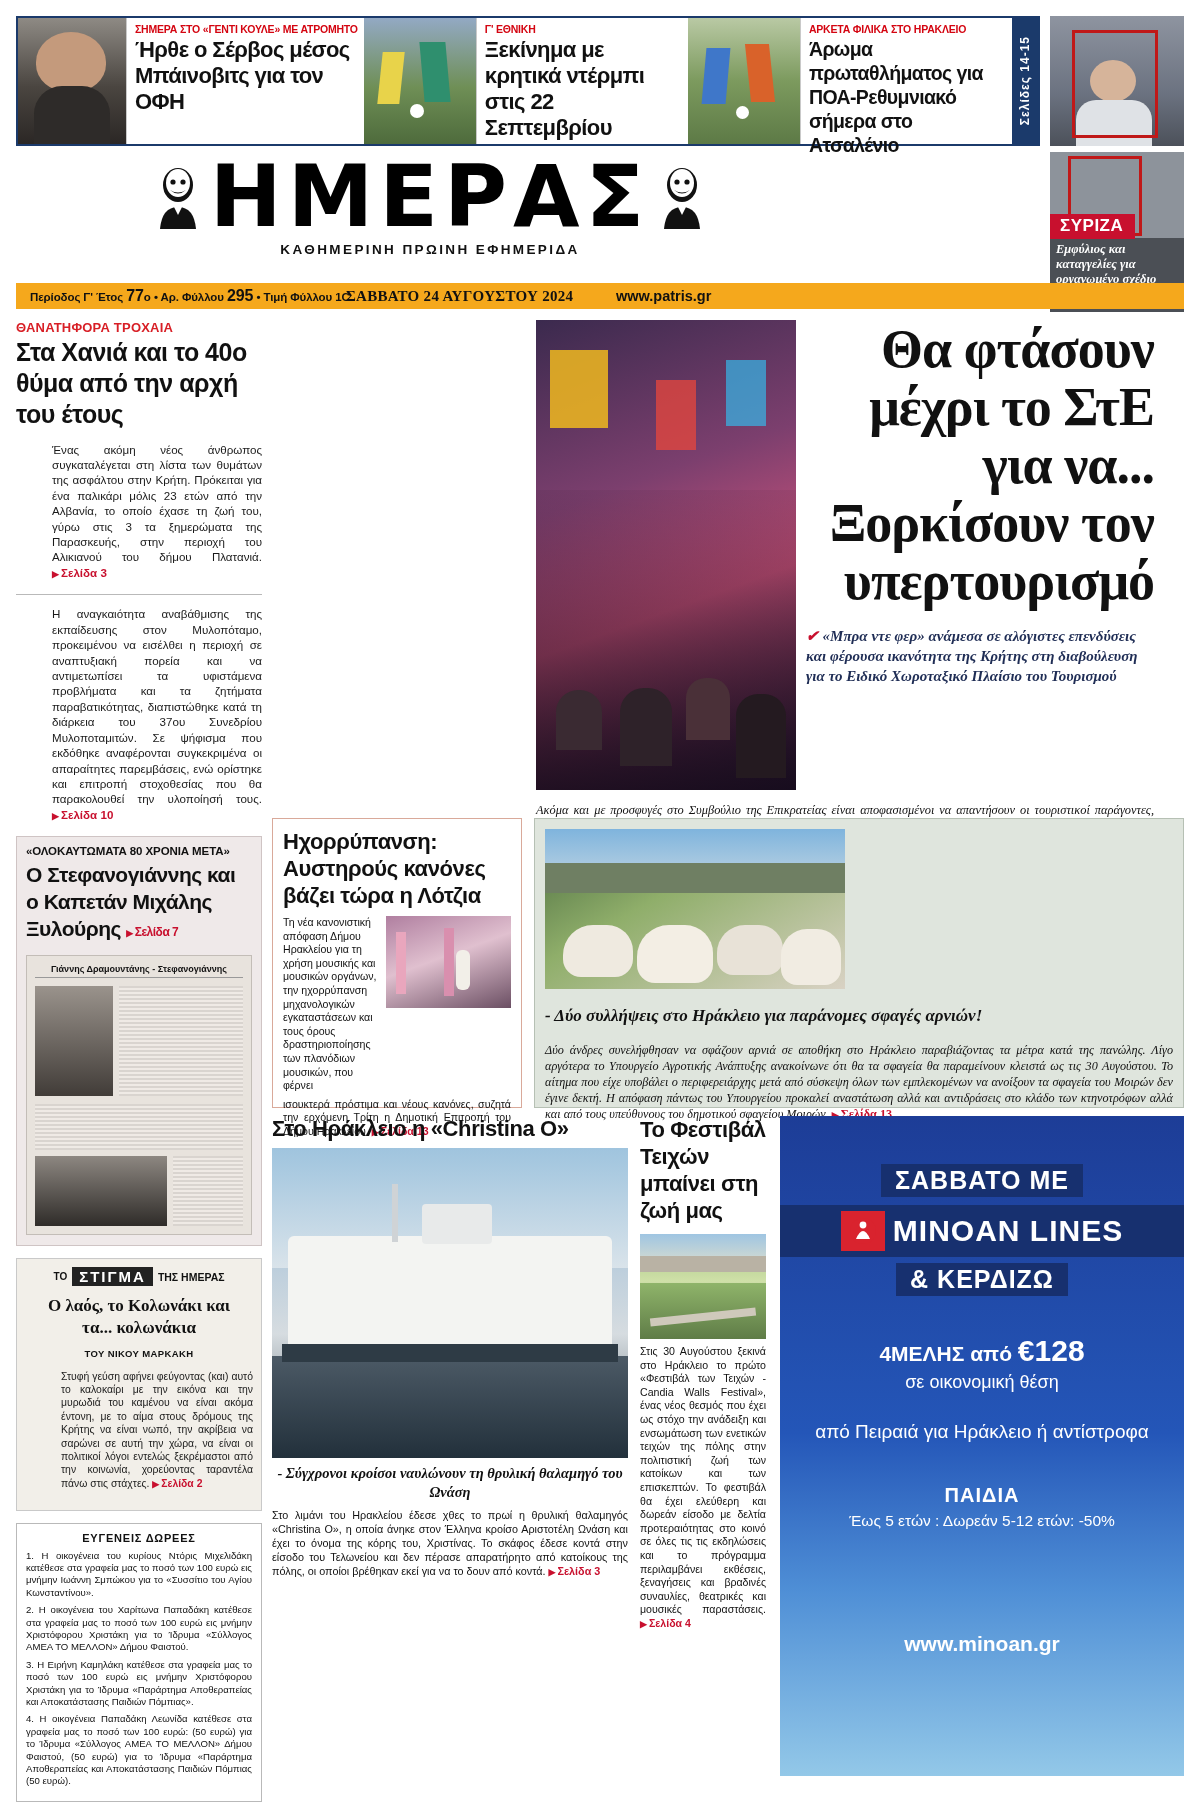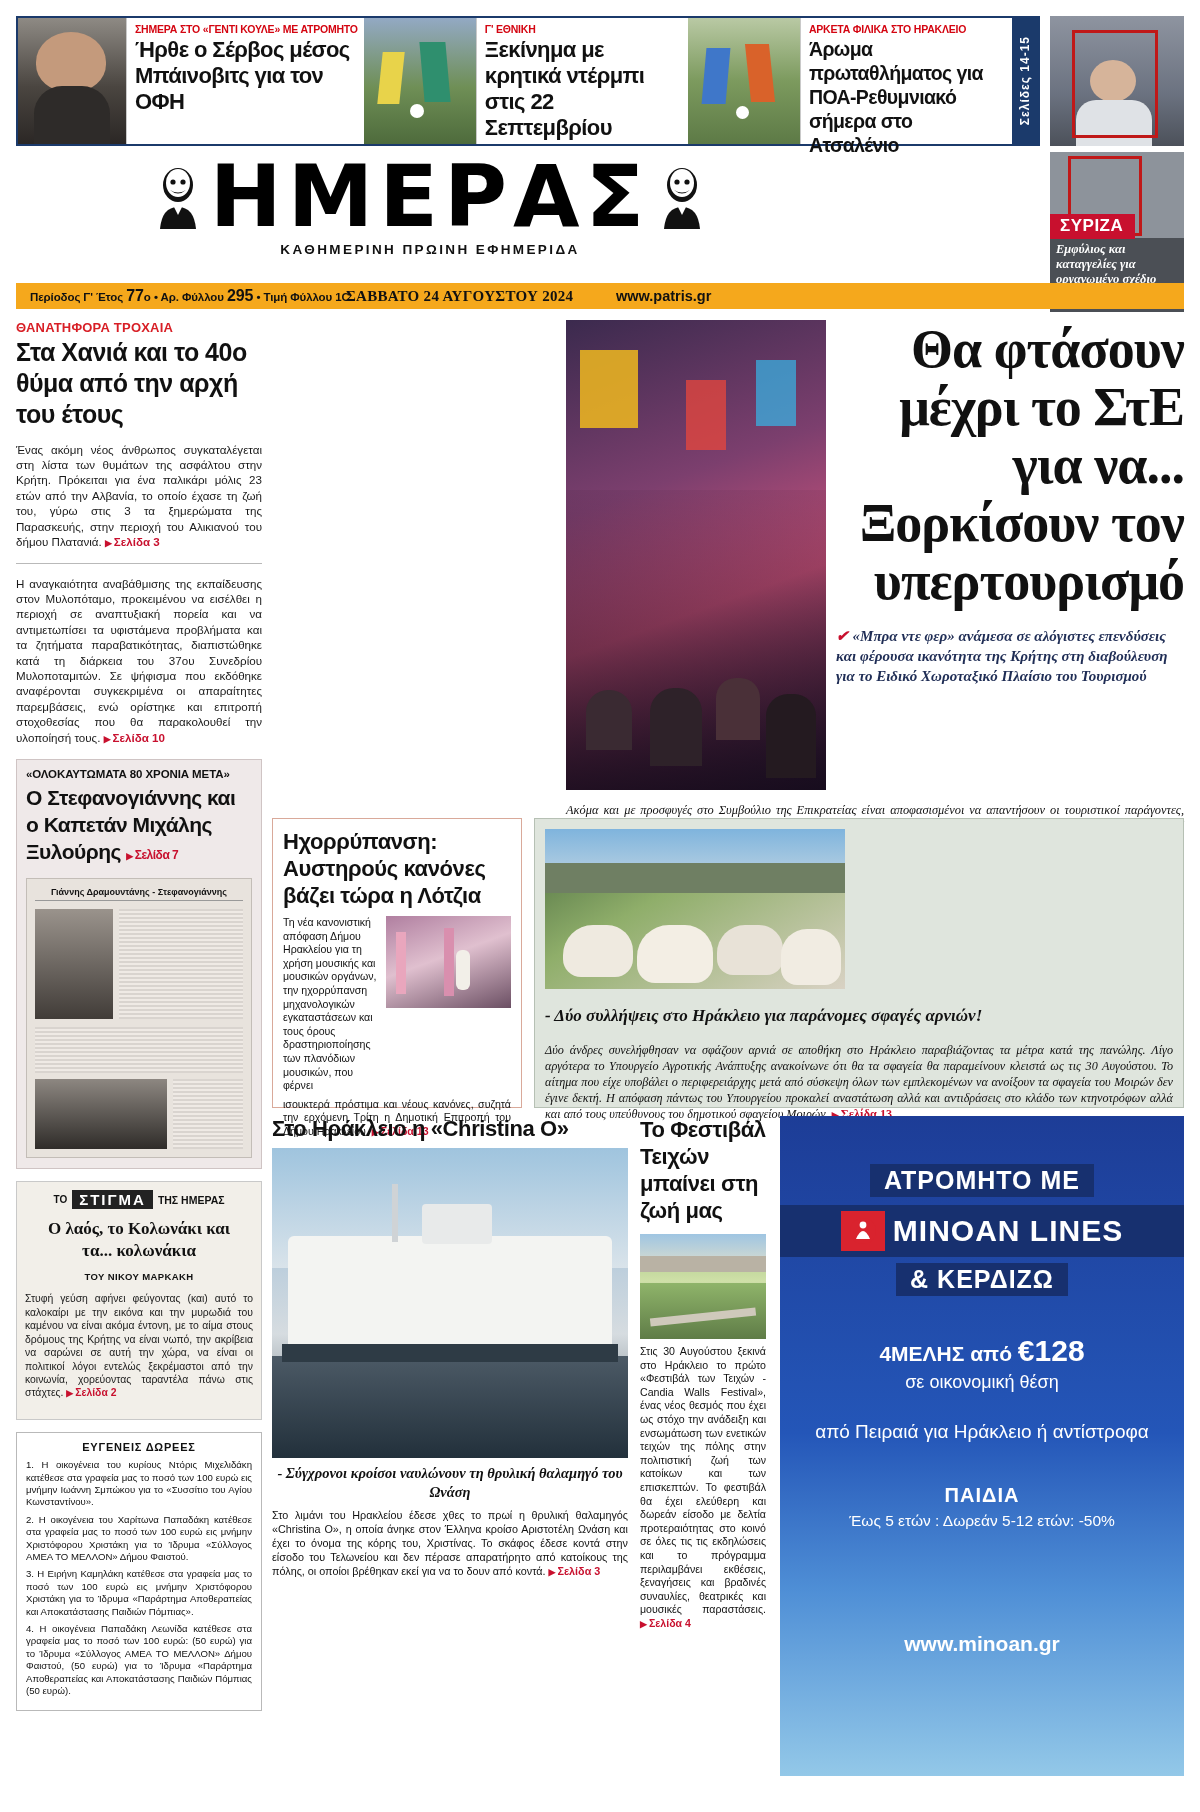--- a/index.html
+++ b/index.html
@@ -94,31 +94,31 @@
   .ib-left { padding-left:14px; font-size:11.5px; font-weight:bold; letter-spacing:-0.1px; }
   .ib-left b.big { font-size:16px; }
   .ib-date {
     position:absolute; left:330px; font-family:"Liberation Serif", serif;
     font-size:15px; font-weight:bold; letter-spacing:0.3px;
   }
   .ib-url { position:absolute; left:600px; font-size:14.5px; font-weight:bold; color:#111; }
 
   
   .col-left { position:absolute; left:16px; top:320px; width:246px; }
-  .col-right{ position:absolute; left:546px; top:320px; width:638px;padding-left:20px; }
+  .col-right{ position:absolute; left:516px; top:320px; width:638px;padding-left:20px; }
 
   .kicker-red {
     color:#d81f26; font-size:13px; font-weight:bold; letter-spacing:0.2px; margin-bottom:2px;
   }
   .lead-head {
     font-size:25px; font-weight:bold; line-height:31px; letter-spacing:-0.5px;
     margin:0 0 8px 0;
   }
   .body-txt {
-    font-size:11.6px; line-height:15.4px; text-align:justify; color:#1a1a1a;
+    font-size:11.6px; line-height:15.4px; text-align:justify; color:#1a1a1a;margin-left:36px;
   }
   .pglink { color:#c8102e; font-weight:bold; white-space:nowrap; }
   .pglink::before { content:"\25B6"; font-size:9px; margin-right:2px; }
 
   .hr-thin { border:0; border-top:1px solid #b9b9b9; margin:10px 0; }
 
   
   .box-grey {
     margin-top:12px; background:#efe9e9; border:1px solid #cfc4c4; padding:8px 9px 10px;
   }
@@ -495,21 +495,21 @@
       <div style="position:absolute;left:0;bottom:0;right:0;height:56px;background:linear-gradient(180deg,#8fb46a,#5f7c47);"></div>
       <div style="position:absolute;left:10px;bottom:18px;width:106px;height:8px;background:#cfc9bb;transform:rotate(-6deg);"></div>
     </div>
     <p class="fe-body">
       <span>Στις 30 Αυγούστου ξεκινά στο Ηράκλειο το πρώτο «Φεστιβάλ των Τειχών - Candia Walls Festival», ένας νέος θεσμός που έχει ως στόχο την ανάδειξη και ενσωμάτωση των ενετικών τειχών της πόλης στην πολιτιστική ζωή των κατοίκων και των επισκεπτών. Το φεστιβάλ θα έχει ελεύθερη και δωρεάν είσοδο με δελτία προτεραιότητας στο κοινό σε όλες τις τις εκδηλώσεις και το πρόγραμμα περιλαμβάνει εκθέσεις, ξεναγήσεις και βραδινές συναυλίες, θεατρικές και μουσικές παραστάσεις.</span>
       <span class="pglink">Σελίδα 4</span>
     </p>
   </div>
 
   <div class="ad">
-    <div class="l1">ΑΤΡΟΜΗΤΟ ΜΕ</div>
+    <div class="l1">ΣΑΒΒΑΤΟ ΜΕ</div>
     <div class="logo">
       <div class="mark">
         <svg width="30" height="28" viewBox="0 0 30 28">
           <circle cx="15" cy="14" r="13" fill="#d9232e"></circle>
           <path d="M8 22 q7 -16 14 0 z" fill="#fff"></path>
           <circle cx="15" cy="8" r="3.4" fill="#fff"></circle>
         </svg>
       </div>
       <div class="nm">MINOAN LINES</div>
     </div>

